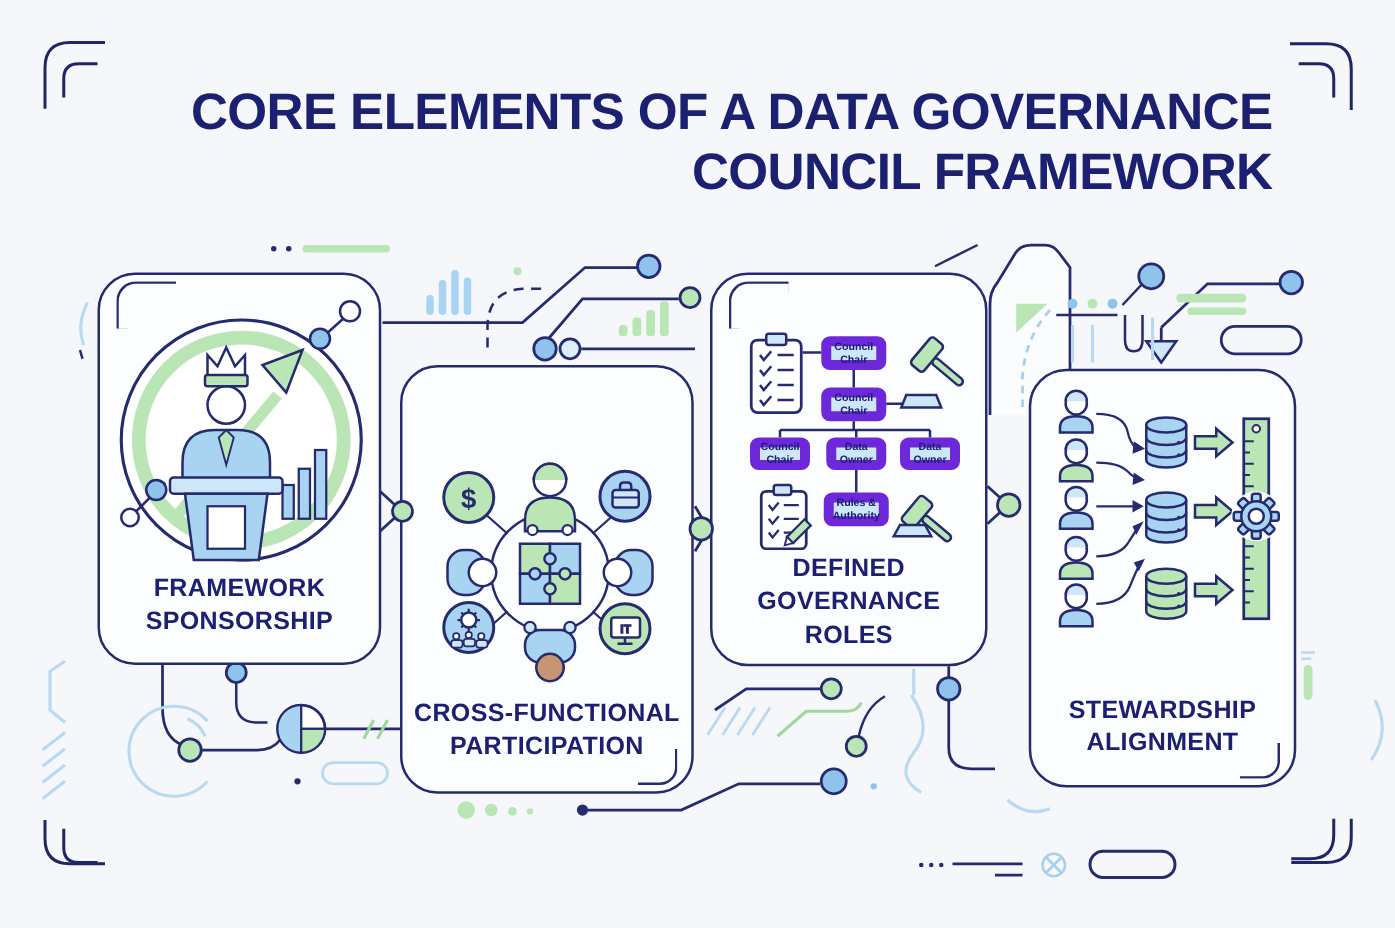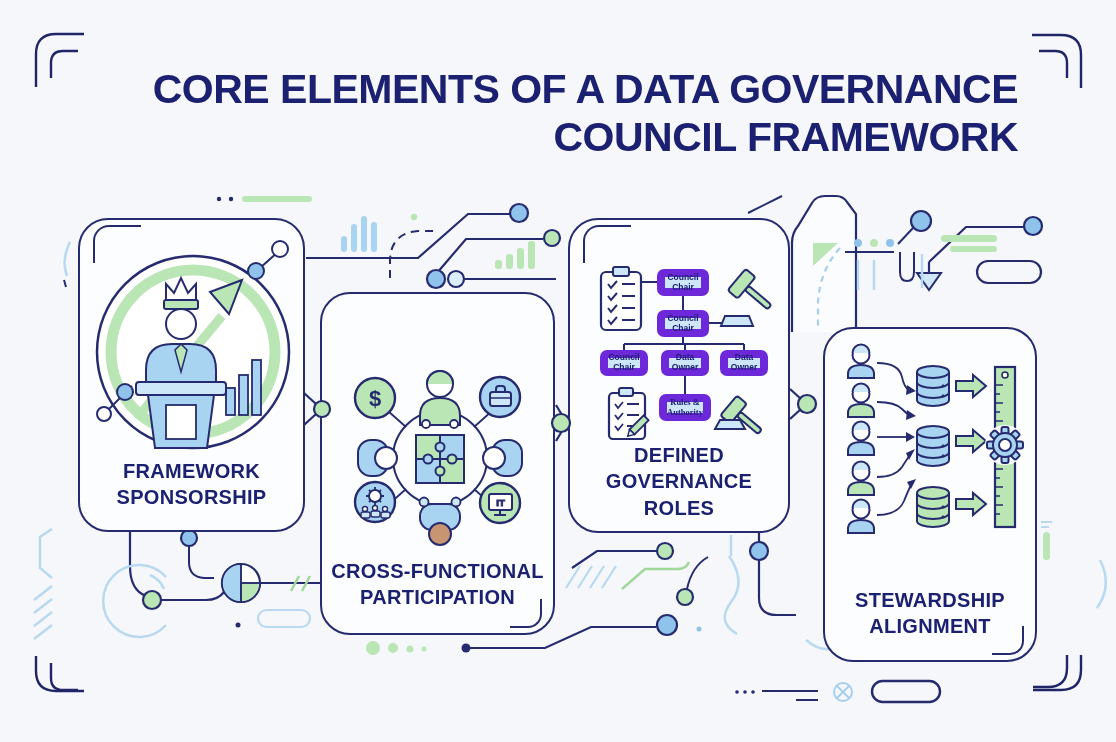--- a/index.html
+++ b/index.html
@@ -9,21 +9,21 @@
   .layer{position:absolute;left:0;top:0;}
   #bg{z-index:0;} #fg{z-index:2;pointer-events:none;}
   #title{position:absolute;top:66px;left:50%;transform:translateX(-50%);
          width:920px;text-align:right;font-size:41px;font-weight:bold;
          letter-spacing:-0.5px;line-height:1.17;color:#1b2070;z-index:1;}
   .panel{position:absolute;box-sizing:border-box;background:#fcfdff;
          border:2.5px solid #252b6e;border-radius:30px;z-index:1;}
   #panel-1{left:78px;top:218px;width:227px;height:314px;}
   #panel-2{left:320px;top:292px;width:235px;height:343px;}
   #panel-3{left:568px;top:218px;width:222px;height:315px;}
-  #panel-4{left:823px;top:295px;width:214px;height:335px;margin-top:32px;}
+  #panel-4{left:823px;top:295px;width:214px;height:335px;}
   .bracket-tl{position:absolute;left:13px;top:5px;width:46px;height:36px;
     border-left:2.5px solid #252b6e;border-top:2.5px solid #252b6e;
     border-top-left-radius:16px;}
   .bracket-br{position:absolute;right:11px;bottom:5px;width:30px;height:27px;
     border-right:2.5px solid #252b6e;border-bottom:2.5px solid #252b6e;
     border-bottom-right-radius:14px;}
   .panel-label{position:absolute;left:0;right:0;margin:0 auto;text-align:center;
     font-weight:bold;color:#1b2070;font-size:20px;line-height:1.32;
     letter-spacing:.3px;}
   #panel-1 .panel-label{top:238px;}
@@ -330,21 +330,21 @@
         <rect x="-7" y="-13" width="13" height="26" rx="3" fill="#b9e6b4"></rect>
       </g>
       <polygon points="150,200 170,200 175,209 145,209" fill="#cde7f8"></polygon>
     </g>
   </svg>
   <div class="org-box" style="left:87px;top:49px;width:52px;height:27px;">Council Chair</div>
   <div class="org-box" style="left:87px;top:90px;width:52px;height:27px;">Council Chair</div>
   <div class="org-box" style="left:30px;top:130px;width:48px;height:26px;">Council Chair</div>
   <div class="org-box" style="left:91px;top:130px;width:48px;height:26px;">Data Owner</div>
   <div class="org-box" style="left:150px;top:130px;width:48px;height:26px;">Data Owner</div>
-  <div class="org-box" style="left:89px;top:174px;width:52px;height:27px;font-family:Liberation Serif, serif;">Rules &amp; Authority</div>
+  <div class="org-box" style="left:89px;top:174px;width:52px;height:27px;">Rules &amp; Authority</div>
   <div class="panel-label">DEFINED GOVERNANCE ROLES</div>
 </div>
 
 <div class="panel" id="panel-4">
   <div class="bracket-br"></div>
   <svg class="panel-icon" width="210" height="250" viewBox="0 0 210 250">
     <defs>
       <g id="bust" stroke="#252b6e" stroke-width="2">
         <path d="M -13 26 V 22 Q -13 13 0 13 Q 13 13 13 22 V 26 Z" fill="currentColor"></path>
         <circle cx="0" cy="3" r="8.5" fill="#ffffff"></circle>

